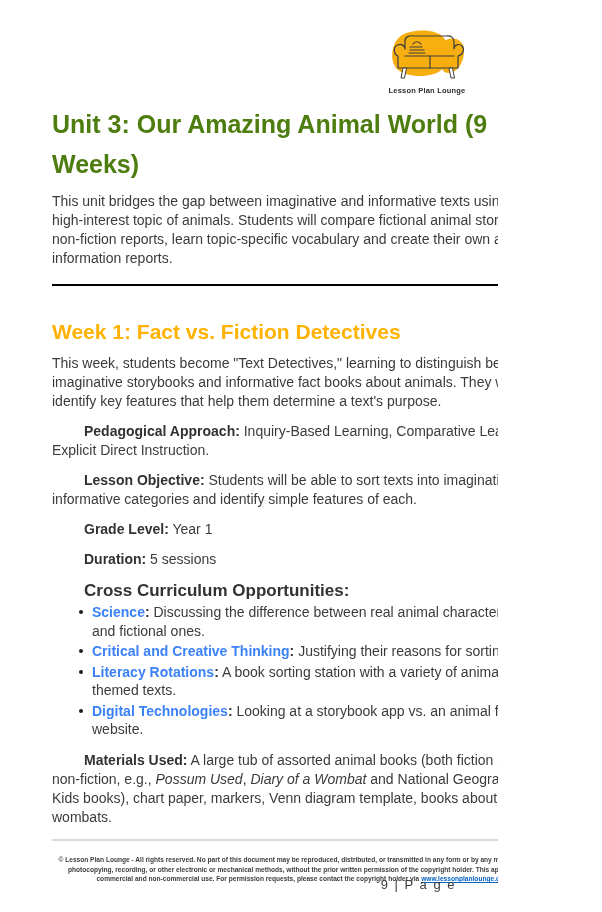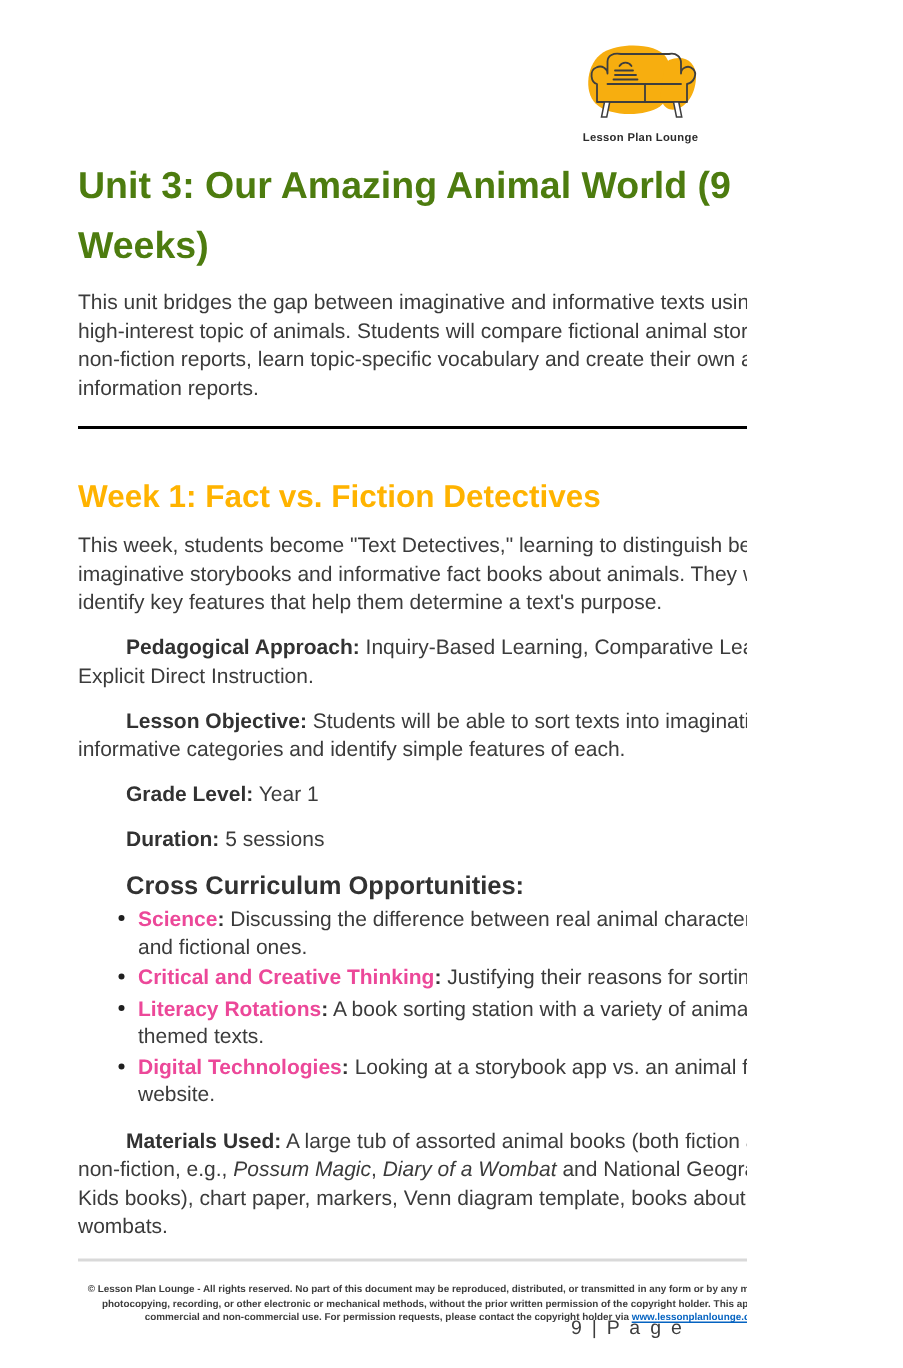--- a/index.html
+++ b/index.html
@@ -26,21 +26,21 @@
   p.field { margin-top:11px; }
   p.body strong, h3.cc-head { color:#323232;margin-left:32px; }
   h3.cc-head { margin-top:12px; font-size:17px; line-height:19px; font-weight:bold; }
 
   hr.section-divider { border:none; border-top:2px solid #000; margin-top:16px; }
 
   
   ul.cc-list { list-style:none; margin-top:3px; margin-left:26px; }
   ul.cc-list li { position:relative; padding-left:14px; font-size:14px; line-height:18.5px; margin-top:2px; }
   .dot { position:absolute; left:1px; top:7px; width:4px; height:4px; border-radius:50%; background:#1f1f1f; }
-  .accent { color:#ec4899; font-weight:bold; }
+  .accent { color:#3b82f6; font-weight:bold; }
   ul.cc-list strong { color:#323232; }
   p.materials { margin-top:12px; }
   em { font-style:italic; }
 
   
   .footer-rule { position:absolute; left:52px; width:501px; top:839px; height:2px; background:#D9D9D9; }
   .fineprint {
     position:absolute; left:56px; width:494px; top:855px;
     font-size:6.6px; line-height:9.5px; font-weight:bold;
     text-align:center; color:#3d3d3d;
@@ -90,21 +90,21 @@
 
     <h3 class="cc-head">Cross Curriculum Opportunities:</h3>
 
     <ul class="cc-list" id="cc-list">
         <li><span class="dot"></span><span class="accent">Science</span><strong>:</strong> <span>Discussing the difference between real animal characteristics and fictional ones.</span></li>
         <li><span class="dot"></span><span class="accent">Critical and Creative Thinking</span><strong>:</strong> <span>Justifying their reasons for sorting texts.</span></li>
         <li><span class="dot"></span><span class="accent">Literacy Rotations</span><strong>:</strong> <span>A book sorting station with a variety of animal-themed texts.</span></li>
         <li><span class="dot"></span><span class="accent">Digital Technologies</span><strong>:</strong> <span>Looking at a storybook app vs. an animal facts website.</span></li>
       </ul>
 
-    <p class="body materials" id="materials"><strong>Materials Used:</strong><span> A large tub of assorted animal books (both fiction and non-fiction, e.g., </span><em>Possum Magic</em><span>, </span><em>Diary of a Wombat</em><span> and National Geographic Kids books), chart paper, markers, Venn diagram template, books about wombats.</span></p>
+    <p class="body materials" id="materials"><strong>Materials Used:</strong><span> A large tub of assorted animal books (both fiction and non-fiction, e.g., </span><em>Possum Used</em><span>, </span><em>Diary of a Wombat</em><span> and National Geographic Kids books), chart paper, markers, Venn diagram template, books about wombats.</span></p>
   </div>
 
   <div class="footer-rule"></div>
   <p class="fineprint">
     <span>© Lesson Plan Lounge - All rights reserved. No part of this document may be reproduced, distributed, or transmitted in any form or by any means, including photocopying, recording, or other electronic or mechanical methods, without the prior written permission of the copyright holder. This applies to both commercial and non-commercial use. For permission requests, please contact the copyright holder via</span>
     <a href="#">www.lessonplanlounge.com</a>
   </p>
   <div class="page-number">9 | P a g e</div>
 
 </div>

